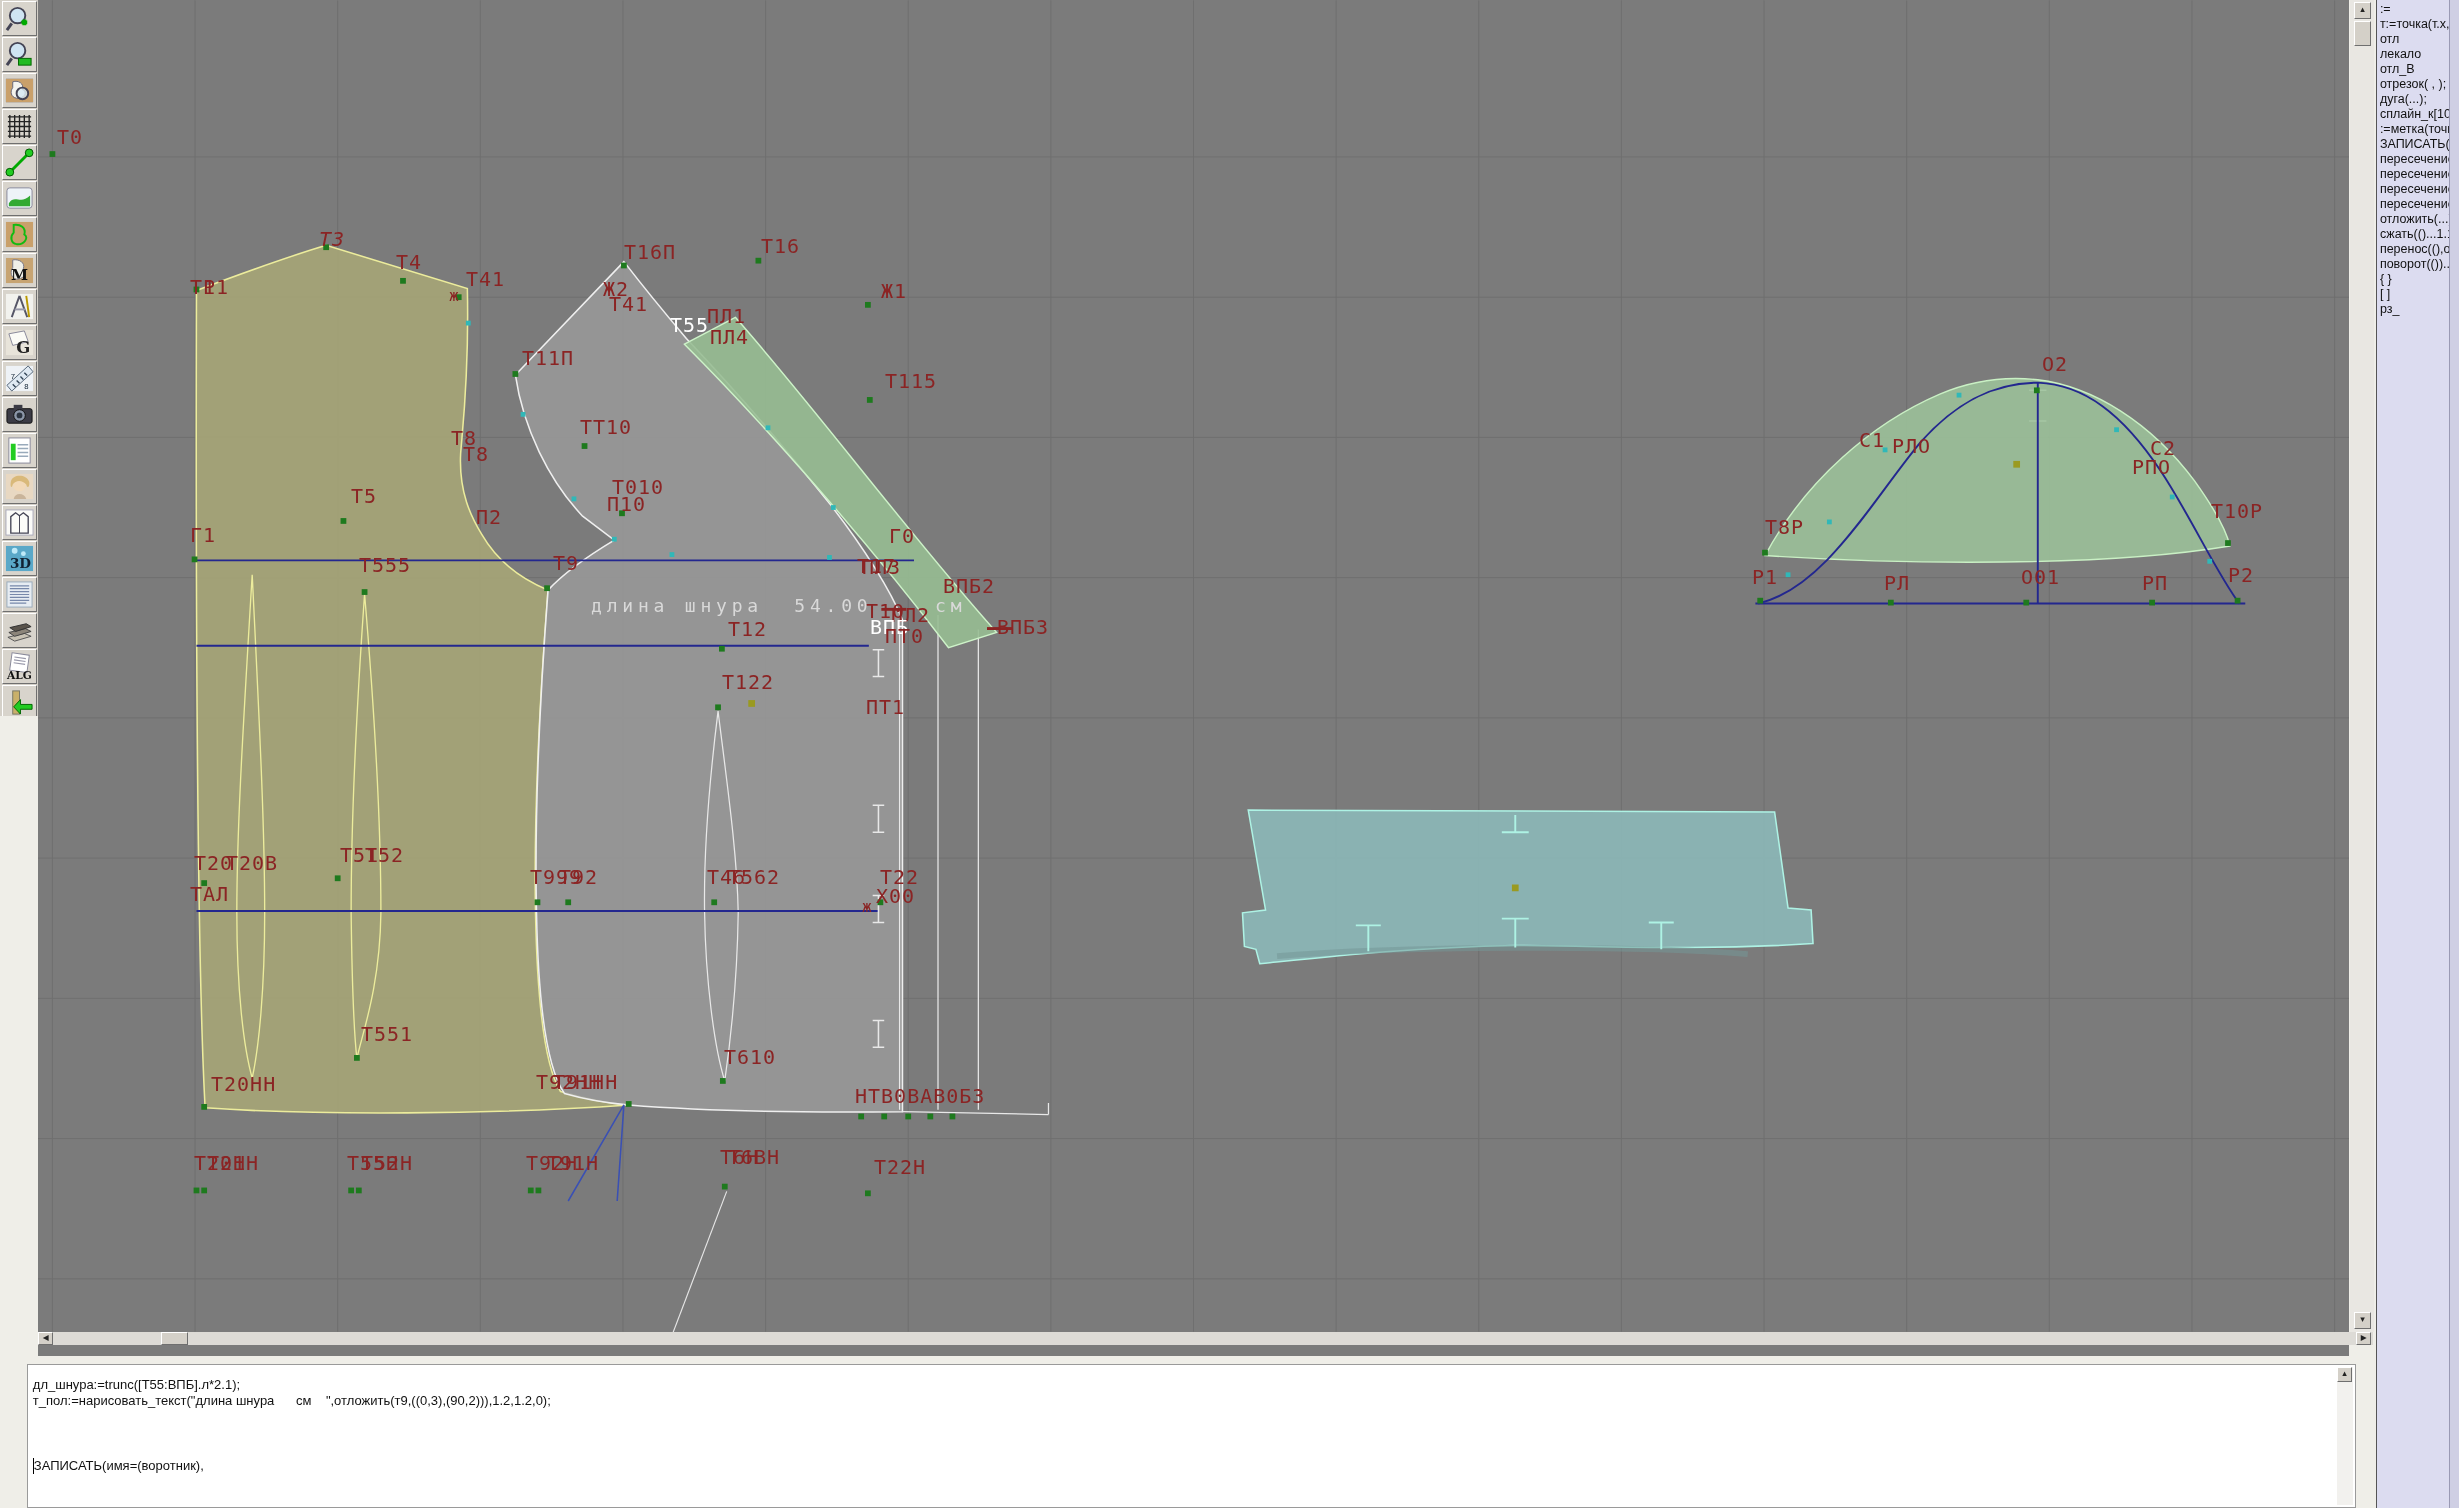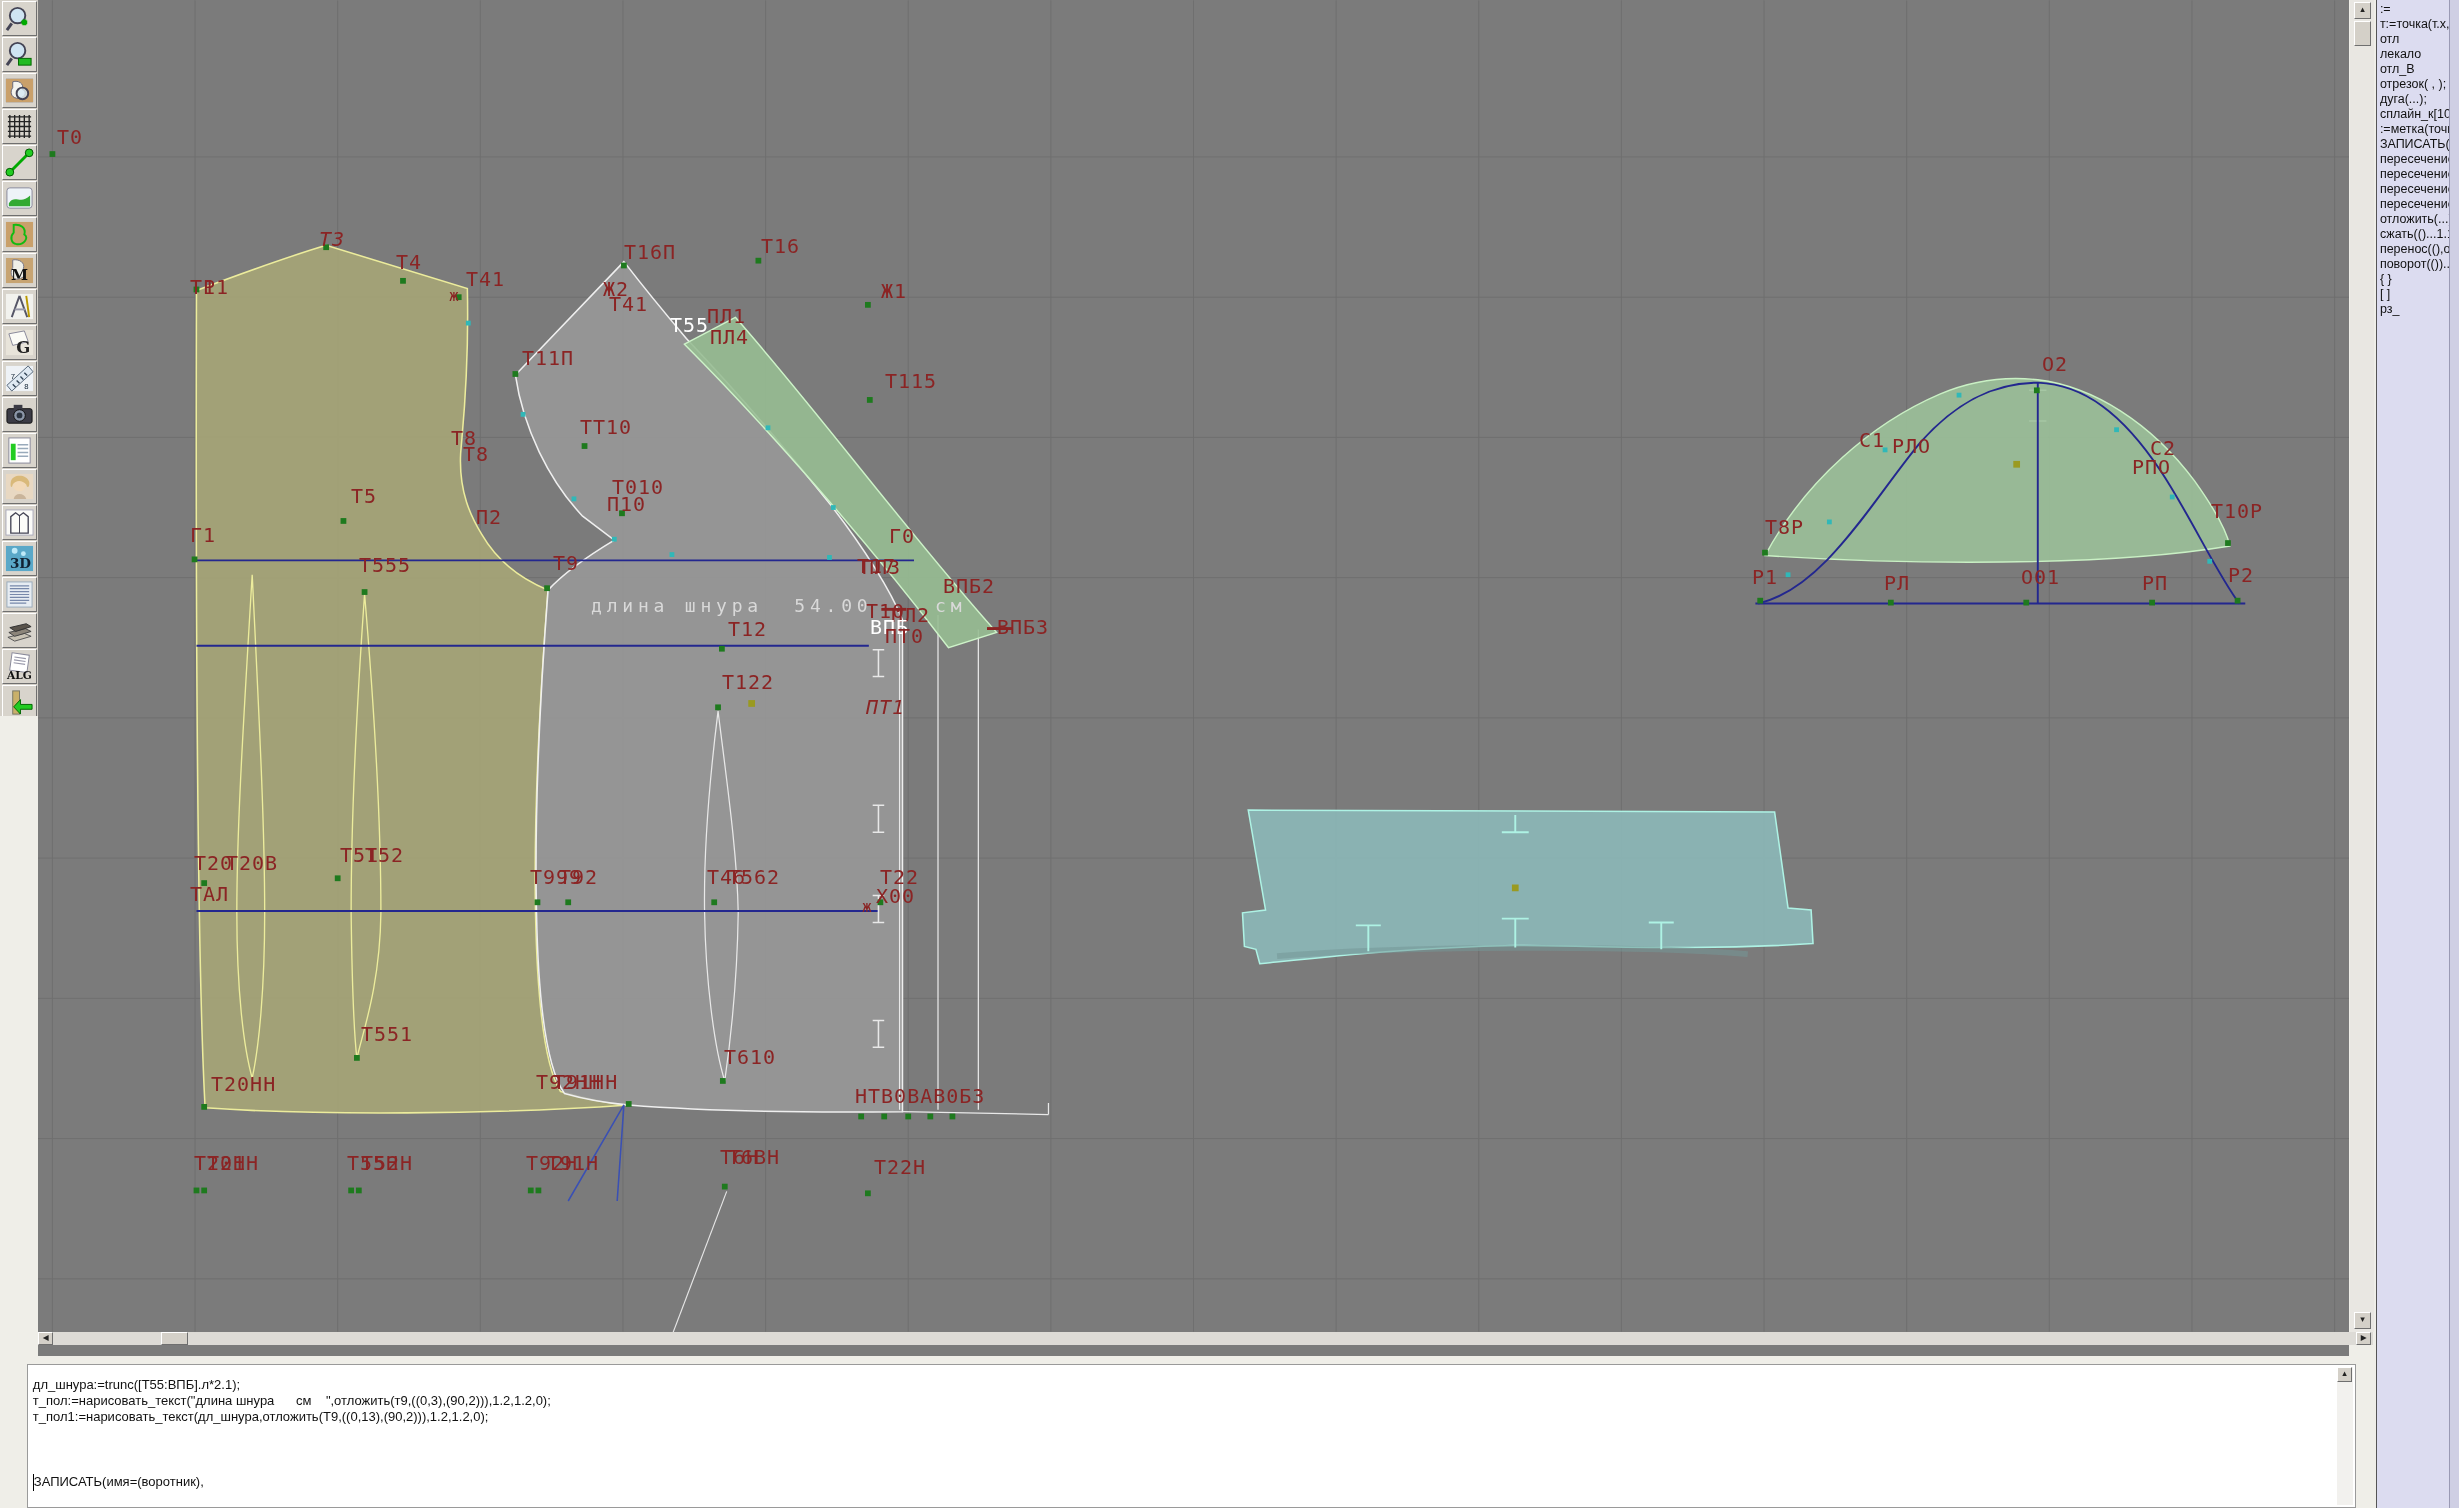--- a/index.html
+++ b/index.html
@@ -388,21 +388,21 @@
         <span class="lbl" style="left: 824px; top: 557px;">ПЛ3</span>
         <span class="lbl" style="left: 819px; top: 556px;">Т17</span>
         <span class="lbl" style="left: 905px; top: 576px;">ВПБ2</span>
         <span class="lbl" style="left: 828px; top: 601px;">Т10</span>
         <span class="lbl" style="left: 853px; top: 605px;">ПЛ2</span>
         <span class="lbl b" style="left: 832px; top: 617px;">ВПБ</span>
         <span class="lbl" style="left: 847px; top: 626px;">ПТ0</span>
         <span class="lbl" style="left: 959px; top: 617px;">ВПБ3</span>
         <span class="lbl" style="left: 690px; top: 619px;">Т12</span>
         <span class="lbl" style="left: 684px; top: 672px;">Т122</span>
-        <span class="lbl" style="left: 828px; top: 697px; font-style: italic;">ПТ1</span>
+        <span class="lbl" style="left: 828px; top: 697px;">ПТ1</span>
         <span class="lbl" style="left: 156px; top: 853px;">Т20</span>
         <span class="lbl" style="left: 188px; top: 853px;">Т20В</span>
         <span class="lbl" style="left: 152px; top: 884px;">ТАЛ</span>
         <span class="lbl" style="left: 302px; top: 845px;">Т51</span>
         <span class="lbl" style="left: 327px; top: 845px;">Т52</span>
         <span class="lbl" style="left: 492px; top: 867px;">Т999</span>
         <span class="lbl" style="left: 521px; top: 867px;">Т92</span>
         <span class="lbl" style="left: 669px; top: 867px;">Т46</span>
         <span class="lbl" style="left: 690px; top: 867px;">Т562</span>
         <span class="lbl" style="left: 842px; top: 867px;">Т22</span>
@@ -477,21 +477,20 @@
     <button class="sbtn" style="left:0;top:0;">◀</button>
     <div id="hthumb"></div>
     <button class="sbtn" style="left:2318px;top:0;">▶</button>
   </div>
 
 
   <div id="console">
     <div id="console-lines">
         <div class="con-line">дл_шнура:=trunc([Т55:ВПБ].л*2.1);</div>
         <div class="con-line">т_пол:=нарисовать_текст("длина шнура      см    ",отложить(т9,((0,3),(90,2))),1.2,1.2,0);</div>
-        <div class="con-line">т_пол1:=нарисовать_текст(дл_шнура,отложить(Т9,((0,13),(90,2))),1.2,1.2,0);</div>
         <div class="con-line">&nbsp;</div>
         <div class="con-line">&nbsp;</div>
         <div class="con-line">&nbsp;</div>
         <div class="con-line cursor">ЗАПИСАТЬ(имя=(воротник),</div>
       </div>
     <div id="console-scroll">
       <button class="sbtn" style="left:0;top:0;width:15.4px;height:15.4px;">▲</button>
     </div>
   </div>
 

